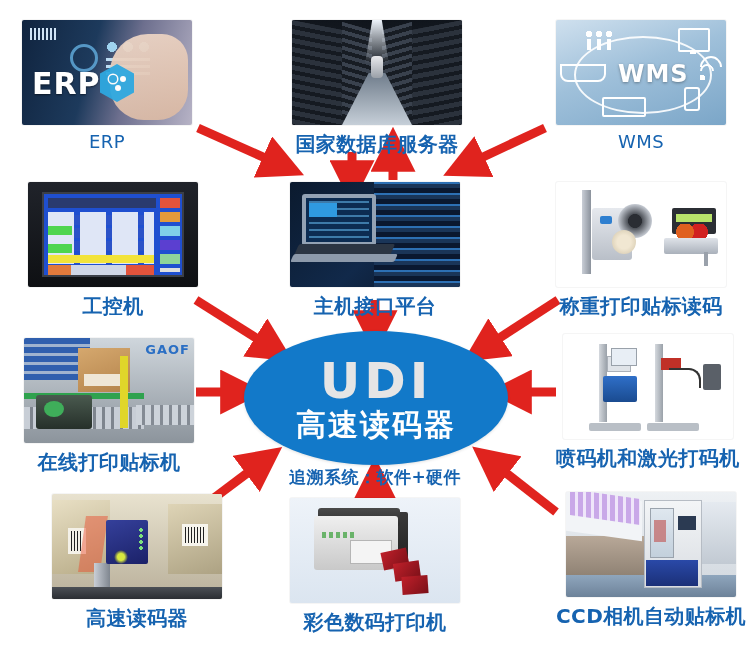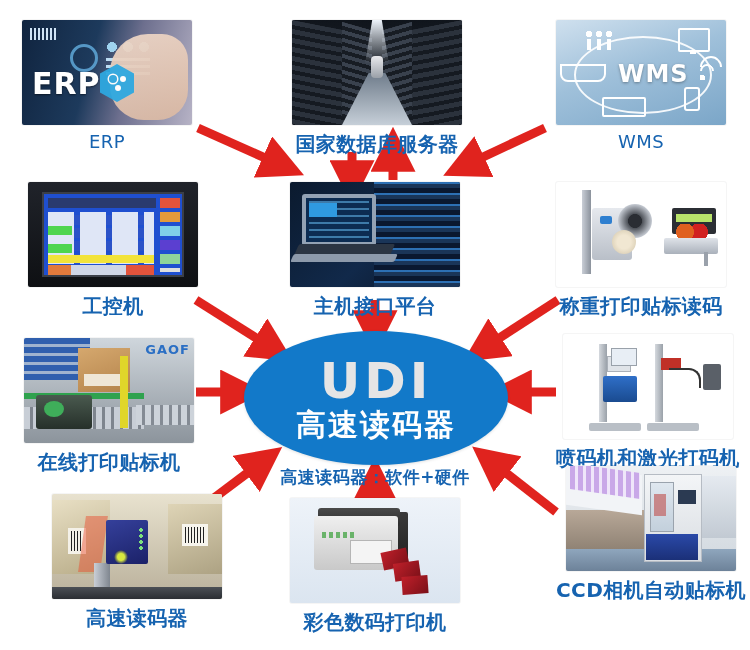--- a/index.html
+++ b/index.html
@@ -426,21 +426,21 @@
           <div class="ov cp-btn"></div>
         <div class="ov cp-slot"></div>
         <div class="ov cp-lbl1"></div>
           <div class="ov cp-lbl2"></div>
           <div class="ov cp-lbl3"></div>
       </div>
     </div>
     <div class="caption">彩色数码打印机</div>
   </div>
 
-  <div class="node" style="left:556px;top:466px;">
+  <div class="node" style="left:556px;top:492px;">
     <div class="thumb">
       <div class="art cc-bg">
         <div class="ov cc-room"></div>
           <div class="ov cc-bench"></div>
         <div class="ov cc-tray"></div>
           <div class="ov cc-tubes"></div>
         <div class="ov cc-floor"></div>
           <div class="ov cc-cab"></div>
         <div class="ov cc-glass"></div>
           <div class="ov cc-red"></div>
@@ -448,15 +448,15 @@
           <div class="ov cc-blue"></div>
       </div>
     </div>
     <div class="caption">CCD相机自动贴标机</div>
   </div>
 
   <div class="udi-ellipse">
     <div class="udi-main">UDI</div>
     <div class="udi-sub">高速读码器</div>
   </div>
-  <div class="udi-caption">高速读码器：软件+硬件</div>
+  <div class="udi-caption">追溯系统：软件+硬件</div>
 
 </div>
 
 </body></html>

